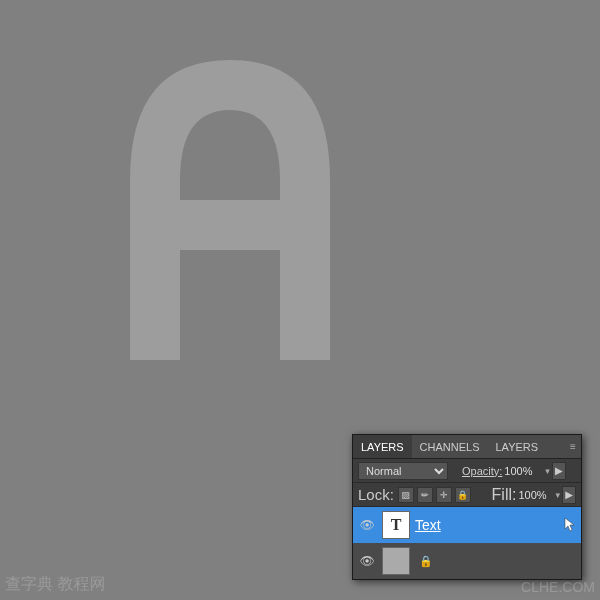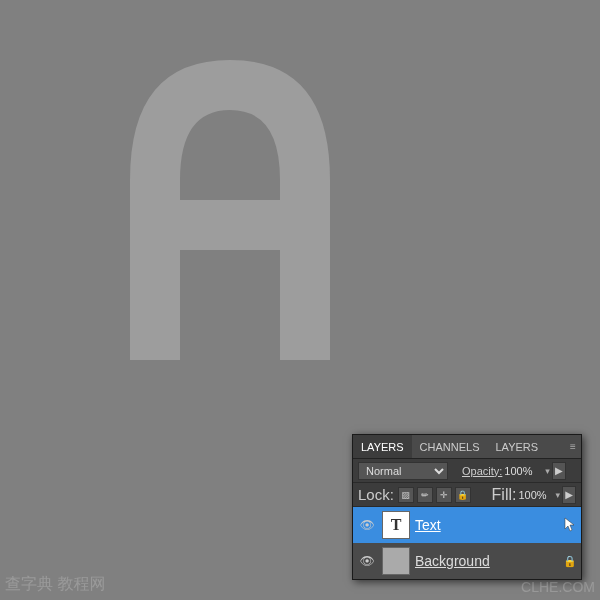--- a/index.html
+++ b/index.html
@@ -340,21 +340,20 @@
         <span class="layer-name">Text</span>
 
         <svg width="14" height="16" viewBox="0 0 14 16" style="margin-left:2px;">
           <path d="M2 1 L2 12 L5 9 L7 14 L9 13 L7 8 L11 8 Z" fill="white" stroke="#333" stroke-width="0.5"></path>
         </svg>
       </div>
 
       <div class="layer-row">
         <div class="layer-visibility">👁</div>
         <div class="layer-thumbnail bg-thumb"></div>
-        <span class="layer-name" style="color:#ddd;">Background</span>
         <span class="layer-lock-icon">🔒</span>
       </div>
 
     </div>
   </div>
 
   <div class="watermark">查字典 教程网</div>
   <div class="watermark2">CLHE.COM</div>
 </div>
 

